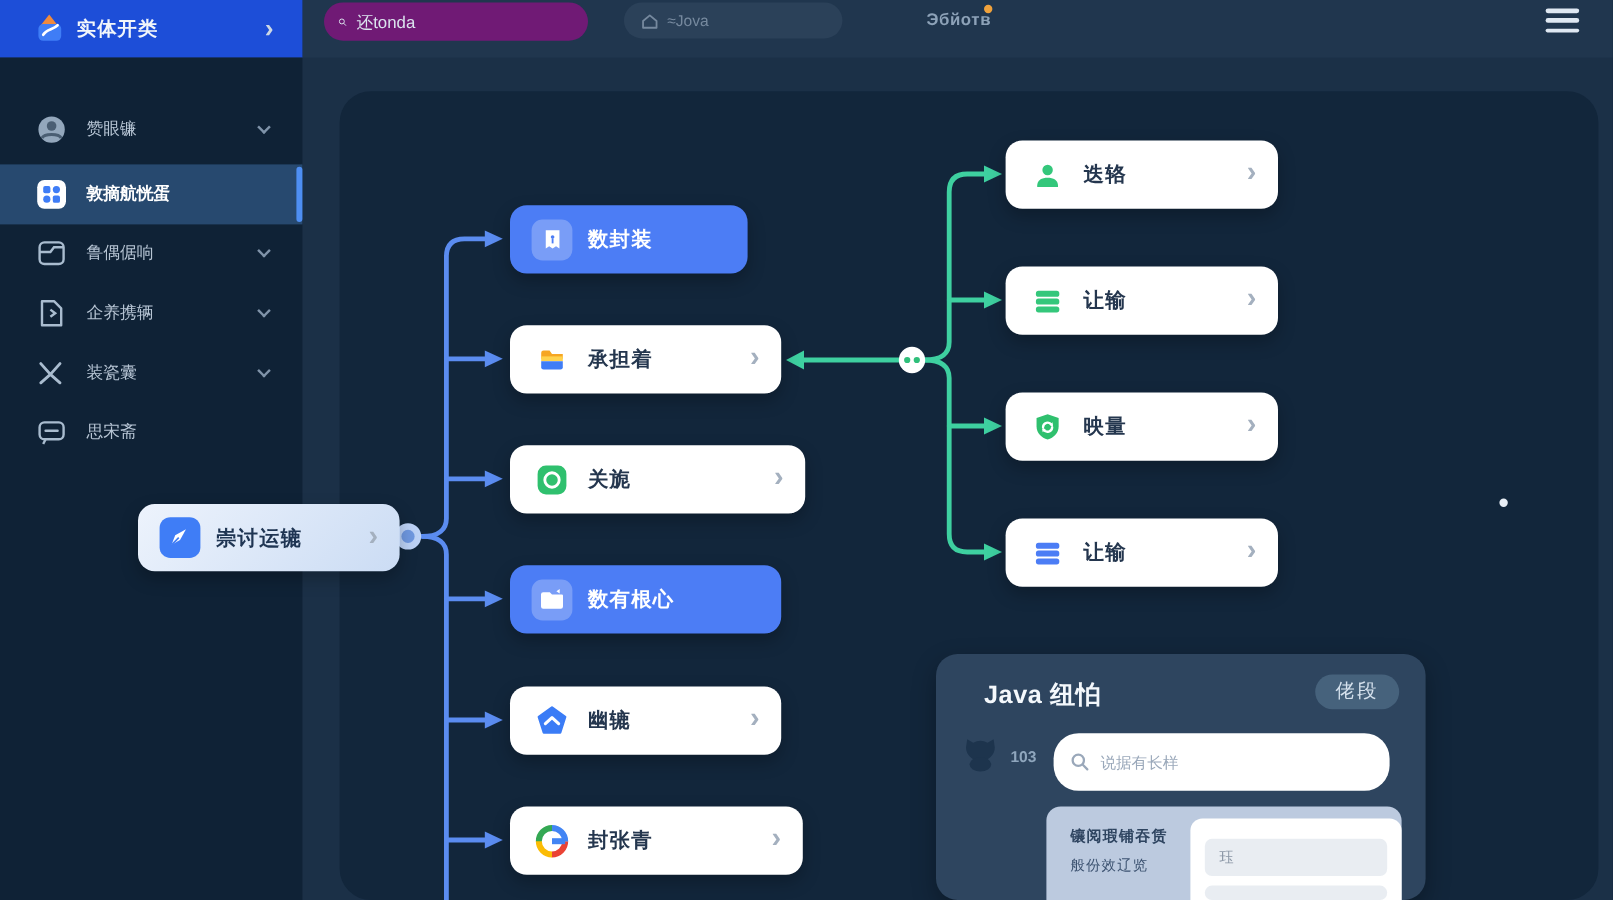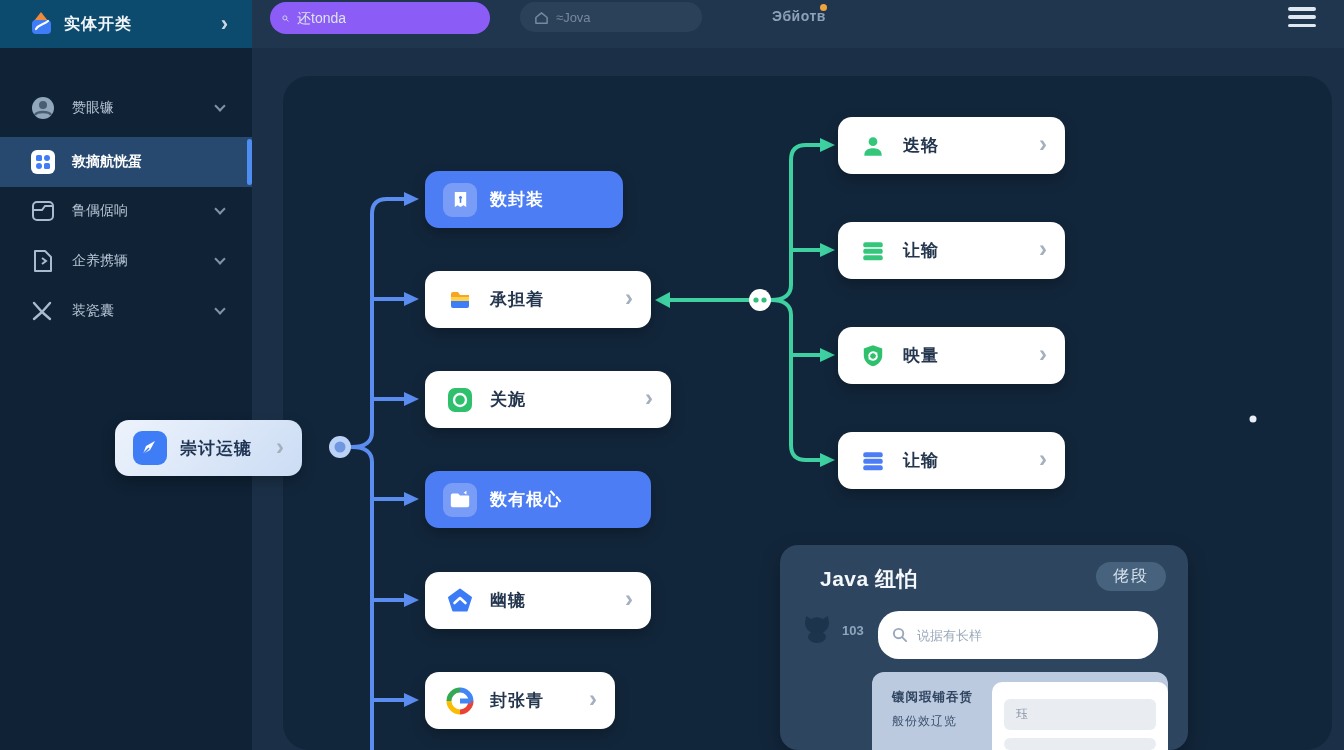--- a/index.html
+++ b/index.html
@@ -2,24 +2,24 @@
 <html><head>
 <meta charset="utf-8">
 <style>
   * { margin:0; padding:0; box-sizing:border-box; }
   html,body { width:1344px; height:750px; overflow:hidden; }
   body { position:relative; background:#1b3047; font-family:"Liberation Sans", sans-serif; }
   .abs { position:absolute; }
 
   
   .topbar { left:252px; top:0; width:1092px; height:48px; background:#20364e; }
-  .logoarea { left:0; top:0; width:252px; height:48px; background:#0c4a6e; display:flex; align-items:center; padding-left:28px; gap:10px; }
+  .logoarea { left:0; top:0; width:252px; height:48px; background:#1d4ed8; display:flex; align-items:center; padding-left:28px; gap:10px; }
   .logo-title { color:#f2f6fa; font-size:16px; font-weight:bold; letter-spacing:1px; }
   .logo-chev { position:absolute; right:24px; color:#cdd8e4; font-size:22px; font-weight:bold; line-height:1; }
-  .pill-search { left:270px; top:2px; width:220px; height:32px; background:#8b5cf6; border-radius:16px; display:flex; align-items:center; padding:0 12px; gap:8px; }
+  .pill-search { left:270px; top:2px; width:220px; height:32px; background:#701a75; border-radius:16px; display:flex; align-items:center; padding:0 12px; gap:8px; }
   .pill-search input { flex:1; border:none; outline:none; background:transparent; color:#e8eef5; font-size:14px; font-family:inherit; }
   .pill-search input::placeholder { color:#dbe4ee; }
   .pill-nav { left:520px; top:2px; width:182px; height:30px; background:#2b4159; border-radius:15px; display:flex; align-items:center; padding:0 14px; gap:7px; color:#76899e; font-size:13px; }
   .user-label { left:740px; top:8px; color:#8da2b8; font-size:14px; font-weight:bold; letter-spacing:.5px;margin-left:32px; }
   .notif-dot { left:820px; top:4px; width:7px; height:7px; border-radius:50%; background:#f0a23c; }
   .hamburger { left:1288px; top:7px; width:28px; height:20px; display:flex; flex-direction:column; justify-content:space-between; cursor:pointer; }
   .hamburger span { display:block; height:3.5px; border-radius:2px; background:#dfe8f2; }
 
   
   .sidebar { left:0; top:48px; width:252px; height:702px; background:#0f2236; }
@@ -36,21 +36,21 @@
   
   .mnode { position:absolute; height:57px; border-radius:14px; display:flex; align-items:center; gap:13px; padding:0 18px; cursor:pointer; box-shadow:0 6px 14px rgba(0,0,0,.25); }
   .mnode.white { background:#ffffff; }
   .mnode.white .nlabel { color:#24364e; }
   .mnode.blue { background:#4c7df5; }
   .mnode.blue .nlabel { color:#ffffff; }
   .nlabel { font-size:17px; font-weight:bold; letter-spacing:1px; flex:1; }
   .nicon { width:34px; height:34px; border-radius:9px; flex:0 0 34px; display:flex; align-items:center; justify-content:center; }
   .mnode.blue .nicon { background:rgba(255,255,255,.25); }
   .chev { color:#a4b0bf; font-size:24px; font-weight:bold; line-height:1; margin-top:-3px; }
-  .root-node { left:115px; top:420px; width:187px; height:56px; background:linear-gradient(135deg,#edf3fc,#cbdcf4); }
+  .root-node { left:115px; top:420px; width:218px; height:56px; background:linear-gradient(135deg,#edf3fc,#cbdcf4); }
   .root-node .nlabel { color:#1f3553; }
 
   
   .overlay { left:0; top:0; pointer-events:none; }
 
   
   .card { left:780px; top:545px; width:408px; height:205px; background:#2e455f; border-radius:18px; box-shadow:0 8px 20px rgba(0,0,0,.3); }
   .card-title { position:absolute; left:40px; top:20px; color:#f4f8fc; font-size:21px; font-weight:bold; letter-spacing:.5px; }
   .card-badge { position:absolute; right:22px; top:17px; height:29px; padding:0 17px; background:#46627c; border-radius:15px; color:#d6e2ee; font-size:16px; display:flex; align-items:center; letter-spacing:2px; cursor:pointer; }
   .cat-ic { position:absolute; left:20px; top:67px; width:34px; height:32px; }
@@ -148,20 +148,28 @@
   </div>
 
   <div class="sb-item" style="top:239px">
     <svg class="sb-ic" viewBox="0 0 26 26">
       <path d="M4 5l8 9 8-9M4 21l8-7 8 7" stroke="#a9bccf" stroke-width="2.4" fill="none" stroke-linecap="round" stroke-linejoin="round"></path>
     </svg>
     <span class="sb-label">装瓷囊</span>
     <span class="cdown"></span>
   </div>
 
+  <div class="sb-item" style="top:288px">
+    <svg class="sb-ic" viewBox="0 0 26 26">
+      <rect x="3" y="5" width="20" height="14" rx="4" stroke="#a9bccf" stroke-width="2" fill="none"></rect>
+      <path d="M8 19l-2 4" stroke="#a9bccf" stroke-width="2"></path>
+      <path d="M8 12h10" stroke="#a9bccf" stroke-width="2" stroke-linecap="round"></path>
+    </svg>
+    <span class="sb-label">思宋斋</span>
+  </div>
 </div>
 
 <svg class="abs overlay" width="1344" height="750" viewBox="0 0 1344 750">
   <g stroke="#5b8cf0" stroke-width="4" fill="none" stroke-linecap="round">
     <path d="M352 447 C366 447 372 441 372 432 L372 214 Q372 199 387 199 L404 199"></path>
     <path d="M352 447 C366 447 372 453 372 462 L372 750"></path>
     <path d="M372 299 L404 299"></path>
     <path d="M372 399 L404 399"></path>
     <path d="M372 499 L404 499"></path>
     <path d="M372 600 L404 600"></path>
@@ -258,21 +266,21 @@
   <span class="nicon">
     <svg width="28" height="28" viewBox="0 0 28 28">
       <path d="M14 2.5l11 8-4.2 13H7.2L3 10.5z" fill="#3b7cf6" stroke="#3b7cf6" stroke-width="2" stroke-linejoin="round"></path>
       <path d="M8.5 16l5.5-5 5.5 5" stroke="#fff" stroke-width="2.6" fill="none" stroke-linecap="round" stroke-linejoin="round"></path>
     </svg>
   </span>
   <span class="nlabel">幽辘</span>
   <span class="chev">›</span>
 </div>
 
-<div class="abs mnode white" style="left:425px; top:672px; width:190px">
+<div class="abs mnode white" style="left:425px; top:672px; width:244px">
   <span class="nicon">
     <svg width="28" height="28" viewBox="0 0 28 28">
       <circle cx="14" cy="14" r="11" fill="none" stroke="#ea4335" stroke-width="5" stroke-dasharray="17.3 52"></circle>
       <circle cx="14" cy="14" r="11" fill="none" stroke="#fbbc05" stroke-width="5" stroke-dasharray="17.3 52" transform="rotate(90 14 14)"></circle>
       <circle cx="14" cy="14" r="11" fill="none" stroke="#34a853" stroke-width="5" stroke-dasharray="17.3 52" transform="rotate(180 14 14)"></circle>
       <circle cx="14" cy="14" r="11" fill="none" stroke="#4285f4" stroke-width="5" stroke-dasharray="17.3 52" transform="rotate(270 14 14)"></circle>
       <rect x="14" y="11.5" width="11" height="5" fill="#4285f4"></rect>
     </svg>
   </span>
   <span class="nlabel">封张青</span>

